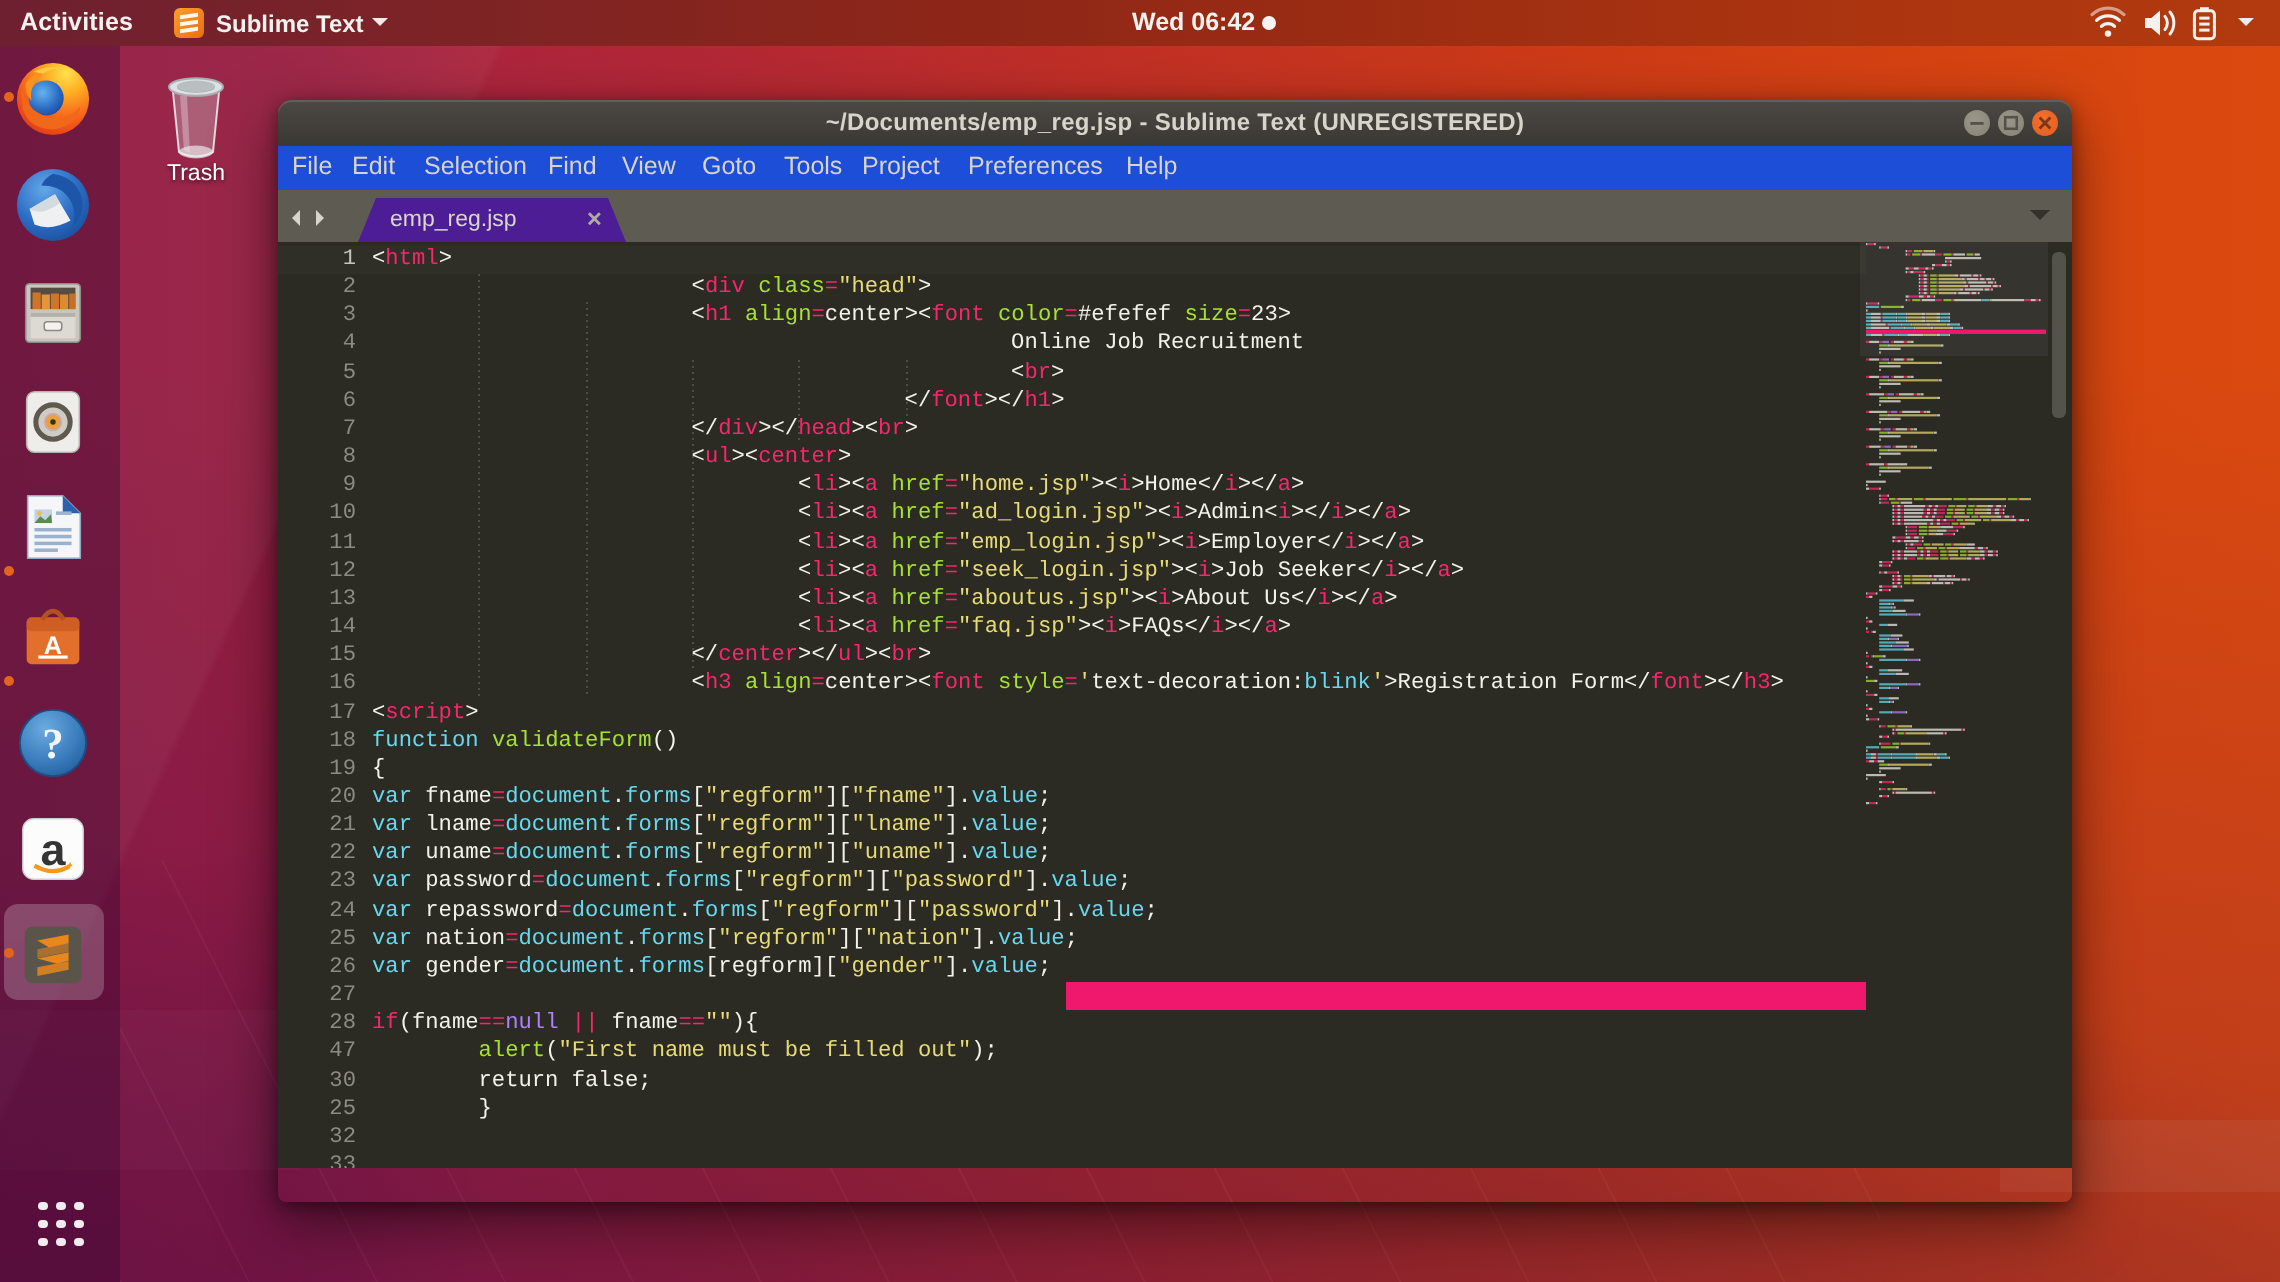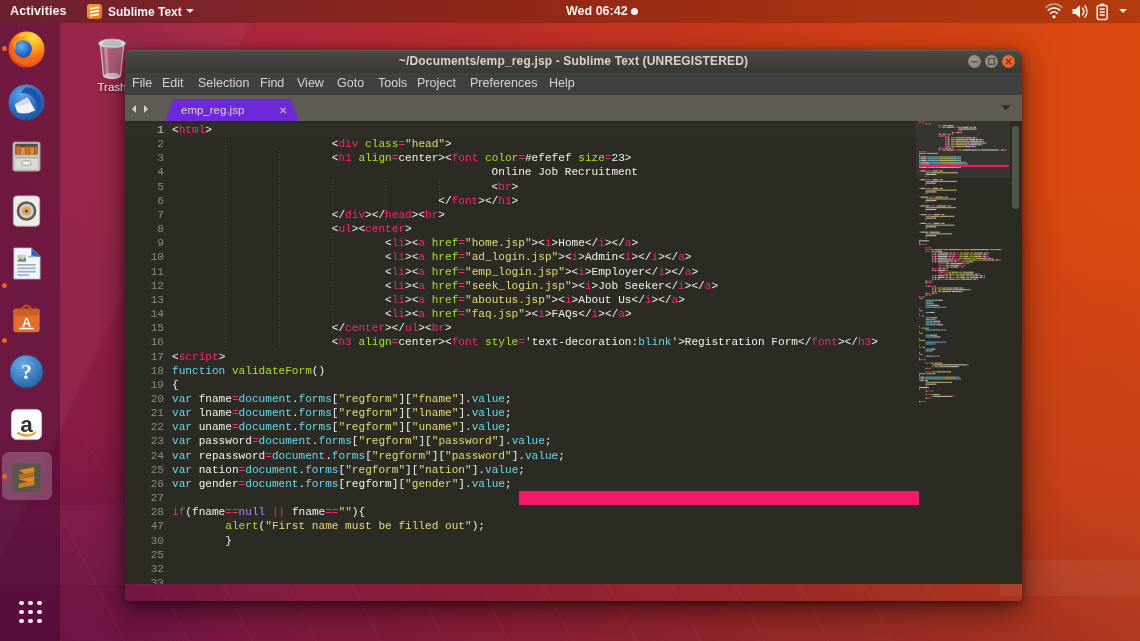--- a/index.html
+++ b/index.html
@@ -29,35 +29,35 @@
 #topbar .dot{position:absolute;left:631px;top:8px;width:7px;height:7px;border-radius:50%;background:#f6f4f2}
 #topbar .caret2{position:absolute;left:1119px;top:9px;width:0;height:0;border:4px solid transparent;border-top-color:#f0ece8}
 
 #dock{position:absolute;left:0;top:23px;width:60px;height:618px;background:rgba(52,4,48,0.38)}
 .di{position:absolute;left:7px;width:39px;height:39px}
 .dot-i{position:absolute;left:2px;width:5px;height:5px;border-radius:50%;background:#e4641c}
 .subhl{position:absolute;left:2px;top:429px;width:50px;height:48px;background:rgba(255,255,255,0.22);border-radius:7px}
 .appgrid{position:absolute;left:19px;top:577.5px;width:23px;height:23px}
 .appgrid i{position:absolute;width:4.6px;height:4.6px;border-radius:50%;background:rgba(255,255,255,0.92)}
 
-#trash{position:absolute;left:92px;top:36px;width:40px;height:62px;text-align:center}
+#trash{position:absolute;left:78px;top:36px;width:40px;height:62px;text-align:center}
 #trash .lbl{position:absolute;left:-12px;top:45px;width:64px;color:#fff;font-size:11.5px;text-shadow:0 1px 2px rgba(0,0,0,0.6)}
 
-#win{position:absolute;left:125px;top:50px;width:897px;height:551px;border-radius:7px 7px 4px 4px;
+#win{position:absolute;left:139px;top:50px;width:897px;height:551px;border-radius:7px 7px 4px 4px;
  box-shadow:0 10px 30px rgba(0,0,0,0.5), 0 2px 8px rgba(0,0,0,0.4)}
 #title{position:absolute;left:0;top:0;width:100%;height:23px;border-radius:7px 7px 0 0;
  background:linear-gradient(#4c4944,#3b3934 92%);box-shadow:inset 0 1px 0 rgba(255,255,255,0.12);
  color:#d8d4cb;font-size:12px;font-weight:700;letter-spacing:0.16px;text-align:center;line-height:23px}
 .wbtn{position:absolute;top:5px;width:13px;height:13px;border-radius:50%}
 .wbtn svg{position:absolute;left:0;top:0}
-#menubar{position:absolute;left:0;top:23px;width:100%;height:22px;background:#404040;color:#d8d4cb;font-size:12.5px}
+#menubar{position:absolute;left:0;top:23px;width:100%;height:22px;background:#1d4ed8;color:#d8d4cb;font-size:12.5px}
 #menubar span{position:absolute;top:3px}
 #tabbar{position:absolute;left:0;top:45px;width:100%;height:26px;background:#5e5b53}
 .tarr{position:absolute;top:9.5px;width:0;height:0;border:4.5px solid transparent}
-#tab{position:absolute;left:40px;top:4px;width:134px;height:22px;background:#6d28d9;
+#tab{position:absolute;left:40px;top:4px;width:134px;height:22px;background:#4c1d95;
  clip-path:polygon(0 100%, 9px 0, 125px 0, 134px 100%);
  color:#dad6cc;font-size:11.5px;line-height:23px}
 #tab .tx{position:absolute;left:16px}
 #tab .cx{position:absolute;left:114px;top:0px;color:#aeaba2;font-size:10px;font-weight:700}
 .tdown{position:absolute;right:11px;top:10px;width:0;height:0;border:5px solid transparent;border-top-color:#33312c}
 
 #edit{position:absolute;left:0;top:71px;width:100%;height:463px;background:#2b2a23;overflow:hidden}
 .cl{height:14.16px;line-height:14.16px;white-space:pre}
 #gut{position:absolute;left:0;top:2.0px;width:39px;text-align:right;color:#8c8b82;
  font-family:"Liberation Mono",monospace;font-size:11.1px}
@@ -348,20 +348,21 @@
 <div class="cl"><i class="ci">var</i> fname<i class="p">=</i><i class="ci">document</i>.<i class="c">forms</i>[<i class="y">"regform"</i>][<i class="y">"fname"</i>].<i class="c">value</i>;</div>
 <div class="cl"><i class="ci">var</i> lname<i class="p">=</i><i class="ci">document</i>.<i class="c">forms</i>[<i class="y">"regform"</i>][<i class="y">"lname"</i>].<i class="c">value</i>;</div>
 <div class="cl"><i class="ci">var</i> uname<i class="p">=</i><i class="ci">document</i>.<i class="c">forms</i>[<i class="y">"regform"</i>][<i class="y">"uname"</i>].<i class="c">value</i>;</div>
 <div class="cl"><i class="ci">var</i> password<i class="p">=</i><i class="ci">document</i>.<i class="c">forms</i>[<i class="y">"regform"</i>][<i class="y">"password"</i>].<i class="c">value</i>;</div>
 <div class="cl"><i class="ci">var</i> repassword<i class="p">=</i><i class="ci">document</i>.<i class="c">forms</i>[<i class="y">"regform"</i>][<i class="y">"password"</i>].<i class="c">value</i>;</div>
 <div class="cl"><i class="ci">var</i> nation<i class="p">=</i><i class="ci">document</i>.<i class="c">forms</i>[<i class="y">"regform"</i>][<i class="y">"nation"</i>].<i class="c">value</i>;</div>
 <div class="cl"><i class="ci">var</i> gender<i class="p">=</i><i class="ci">document</i>.<i class="c">forms</i>[regform][<i class="y">"gender"</i>].<i class="c">value</i>;</div>
 <div class="cl">&nbsp;</div>
 <div class="cl"><i class="p">if</i>(fname<i class="p">==</i><i class="pu">null</i> <i class="p">||</i> fname<i class="p">==</i><i class="y">""</i>){</div>
 <div class="cl">        <i class="g">alert</i>(<i class="y">"First name must be filled out"</i>);</div>
+<div class="cl">        return false;</div>
 <div class="cl">        }</div>
 <div class="cl">&nbsp;</div>
   </div>
 <div class="guide" style="left:100.3px;top:16.2px;height:212.4px"></div>
 <div class="guide" style="left:153.7px;top:30.3px;height:198.2px"></div>
 <div class="guide" style="left:207.0px;top:58.6px;height:155.8px"></div>
 <div class="guide" style="left:260.3px;top:58.6px;height:42.5px"></div>
 <div class="guide" style="left:313.6px;top:58.6px;height:28.3px"></div>
   <div class="psel" style="left:394px;top:370.2px;width:400px;height:14.16px"></div>
 <svg class="mm" width="1140" height="641" viewBox="0 0 1140 641">

